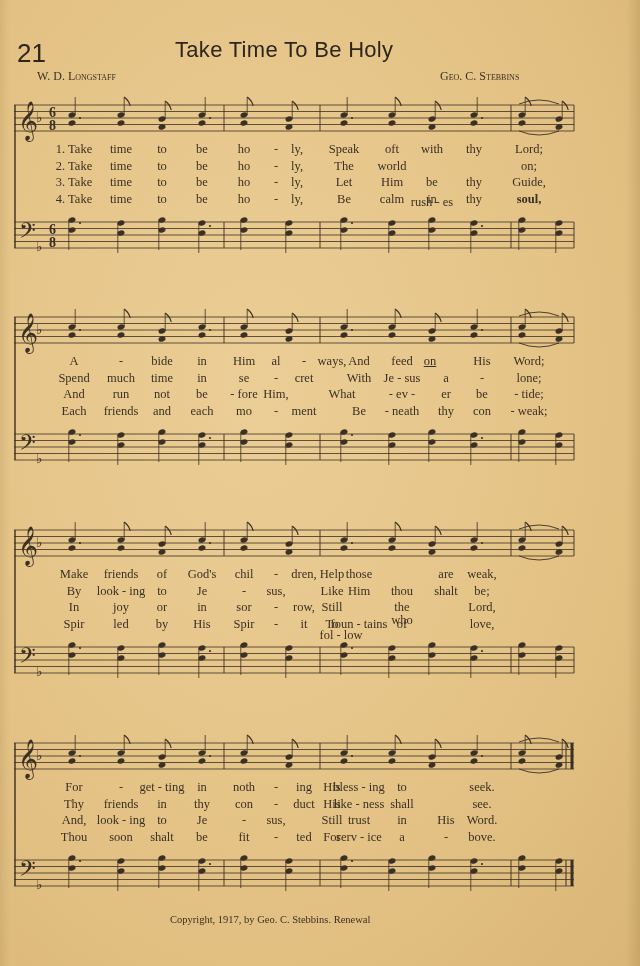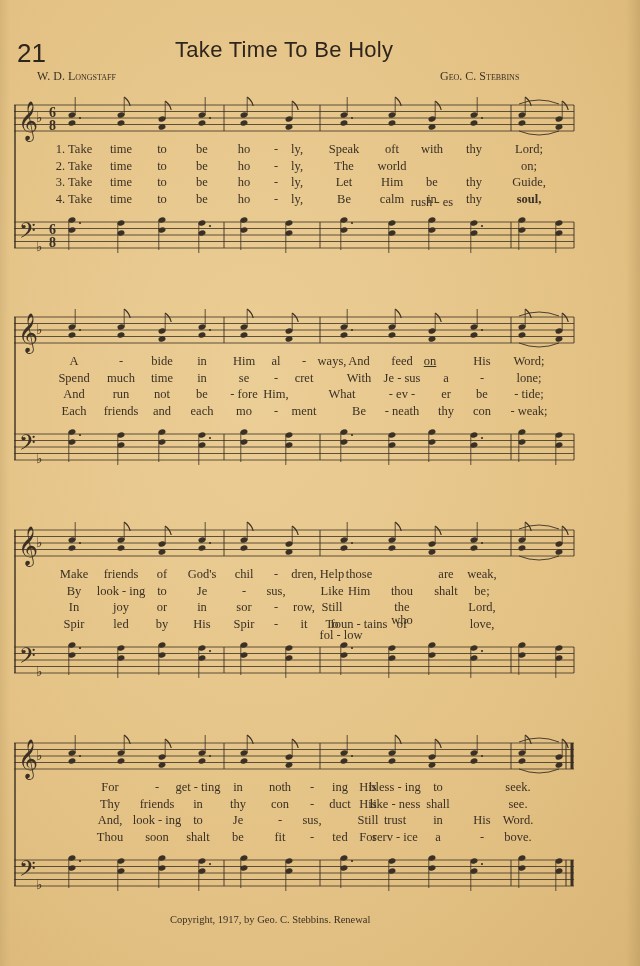--- a/index.html
+++ b/index.html
@@ -681,21 +681,21 @@
       <ellipse cx="545" cy="24" rx="3.6" ry="2.6" fill="#3a3024" transform="rotate(-20 545 24)"></ellipse>
       <ellipse cx="545" cy="32" rx="3.6" ry="2.6" fill="#3a3024" transform="rotate(-20 545 32)"></ellipse>
       <line x1="548.2" y1="24" x2="548.2" y2="6" stroke="#3a3024" stroke-width="0.8"></line>
       <path d="M548.2 6 q5 4 6 9" stroke="#3a3024" fill="none" stroke-width="1.2"></path>
       <ellipse cx="545" cy="128" rx="3.6" ry="2.6" fill="#3a3024" transform="rotate(-20 545 128)"></ellipse>
       <ellipse cx="545" cy="138" rx="3.6" ry="2.6" fill="#3a3024" transform="rotate(-20 545 138)"></ellipse>
       <line x1="541.8" y1="128" x2="541.8" y2="158" stroke="#3a3024" stroke-width="0.8"></line>
       <path d="M505 9 q20 -8 40 0" stroke="#3a3024" fill="none" stroke-width="0.9"></path>
       <path d="M505 36 q20 8 40 0" stroke="#3a3024" fill="none" stroke-width="0.9"></path>
     </svg>
-    <div class="lyrics" style="top: 47px; padding-left: 36px;">
+    <div class="lyrics" style="top: 47px;">
       <div class="lyric-row">
         <span class="syl" style="left: 60px;">For</span>
         <span class="syl" style="left: 107px;">-</span>
         <span class="syl" style="left: 148px;">get - ting</span>
         <span class="syl" style="left: 188px;">in</span>
         <span class="syl" style="left: 230px;">noth</span>
         <span class="syl" style="left: 262px;">-</span>
         <span class="syl" style="left: 290px;">ing</span>
         <span class="syl" style="left: 318px;">His</span>
         <span class="syl" style="left: 345px;">bless - ing</span>

